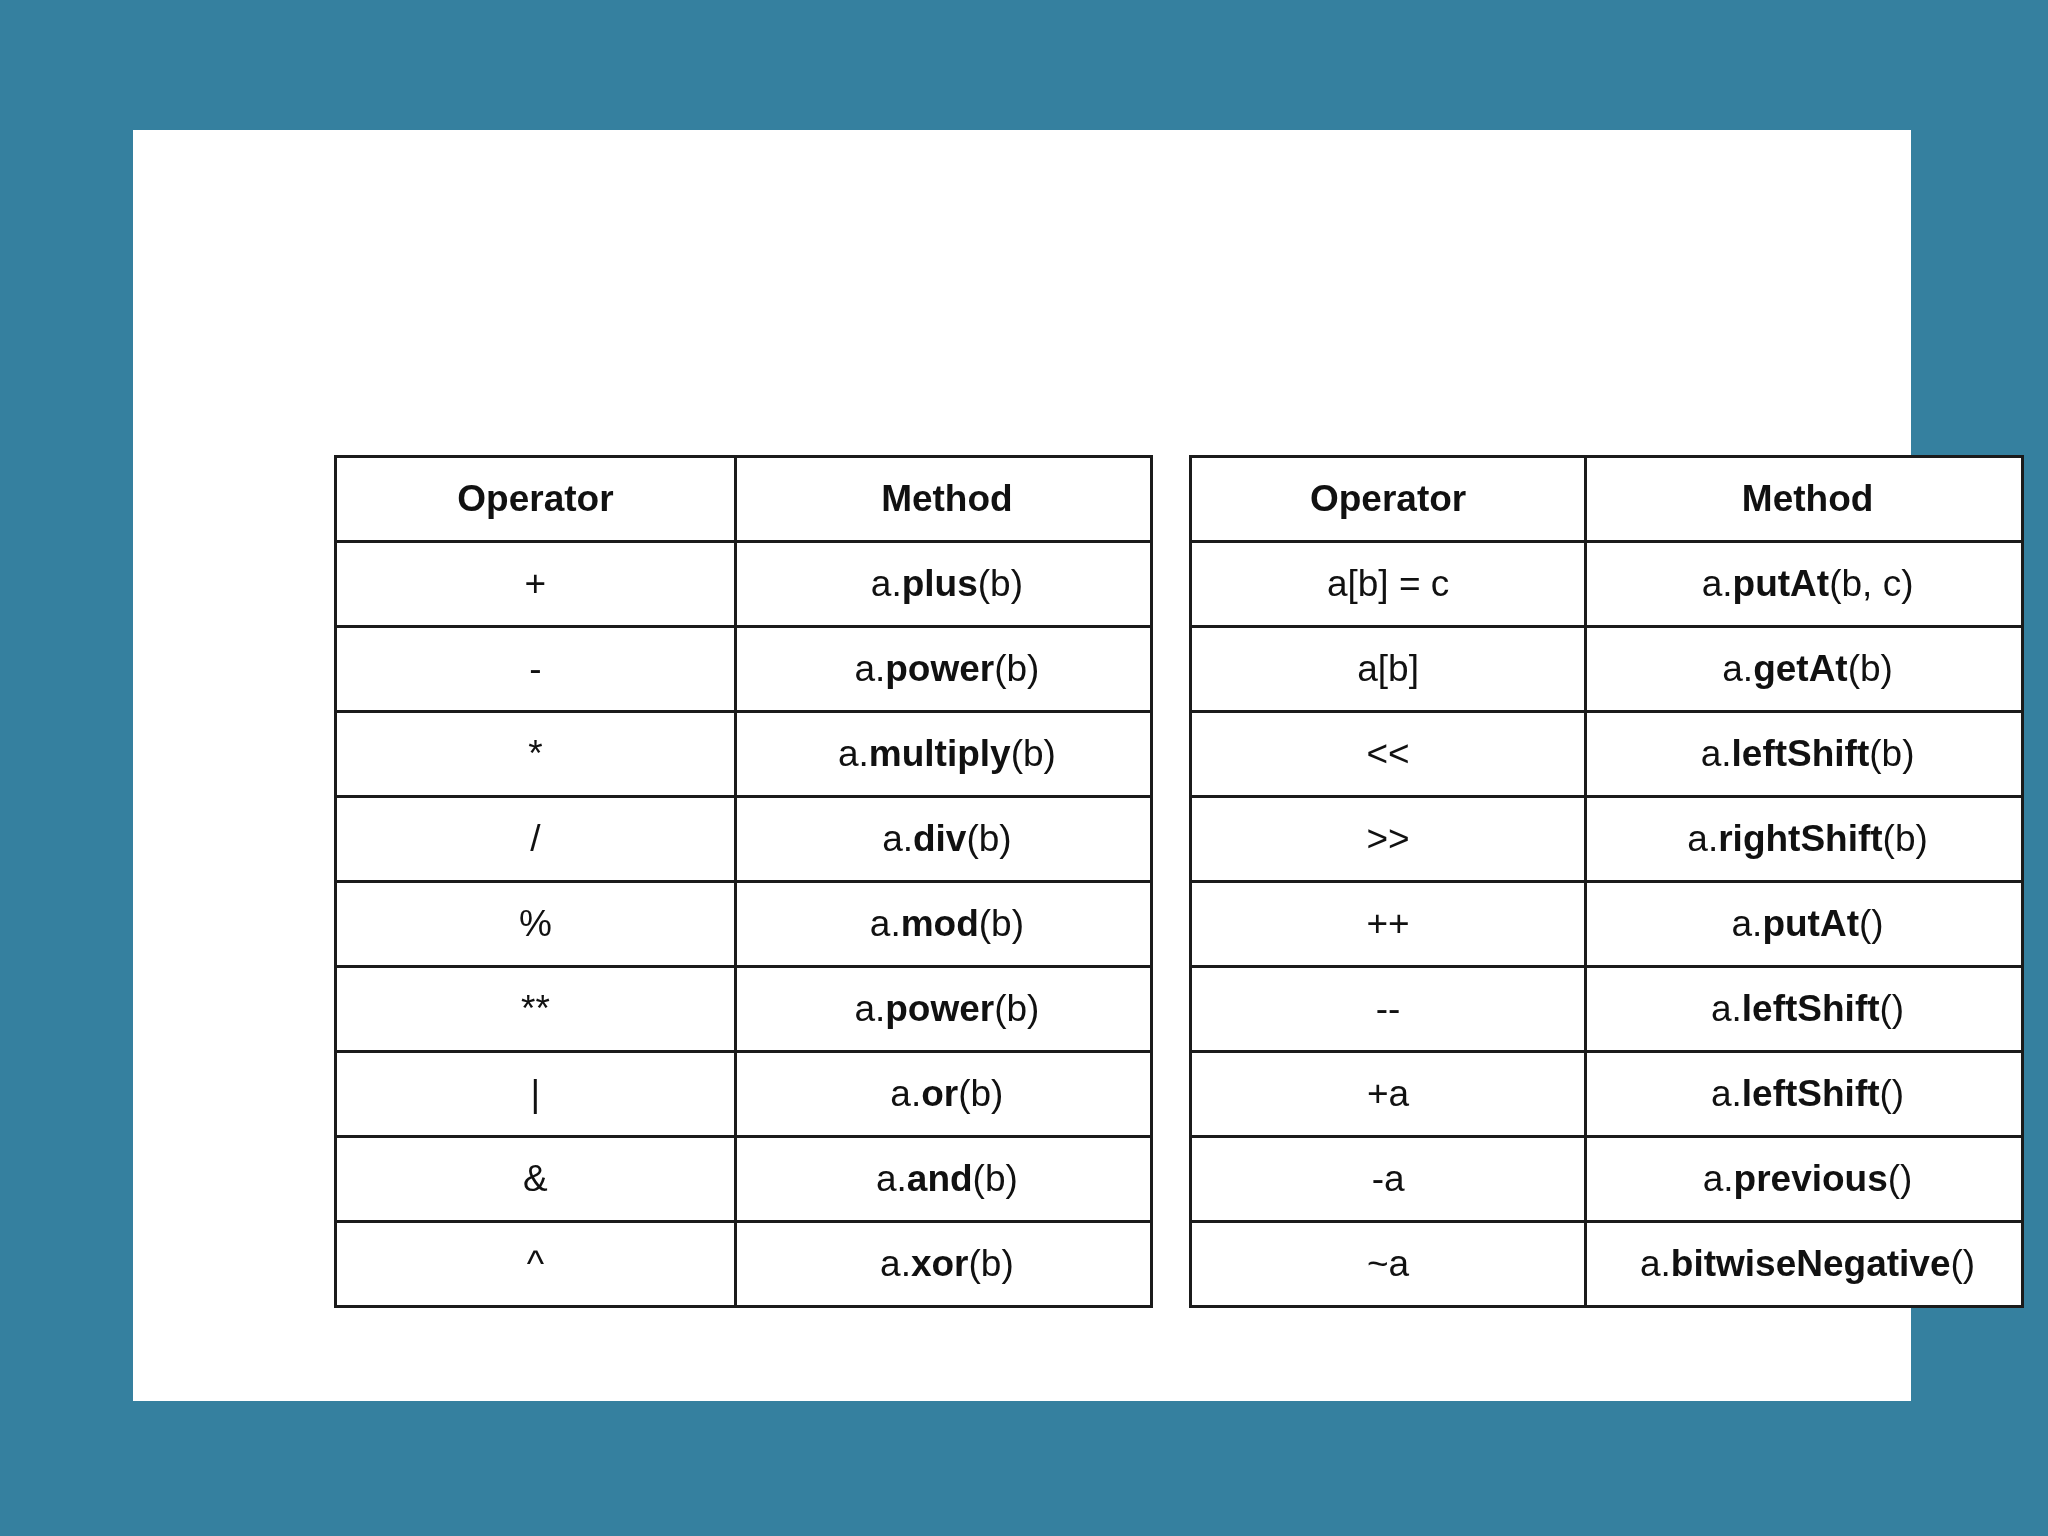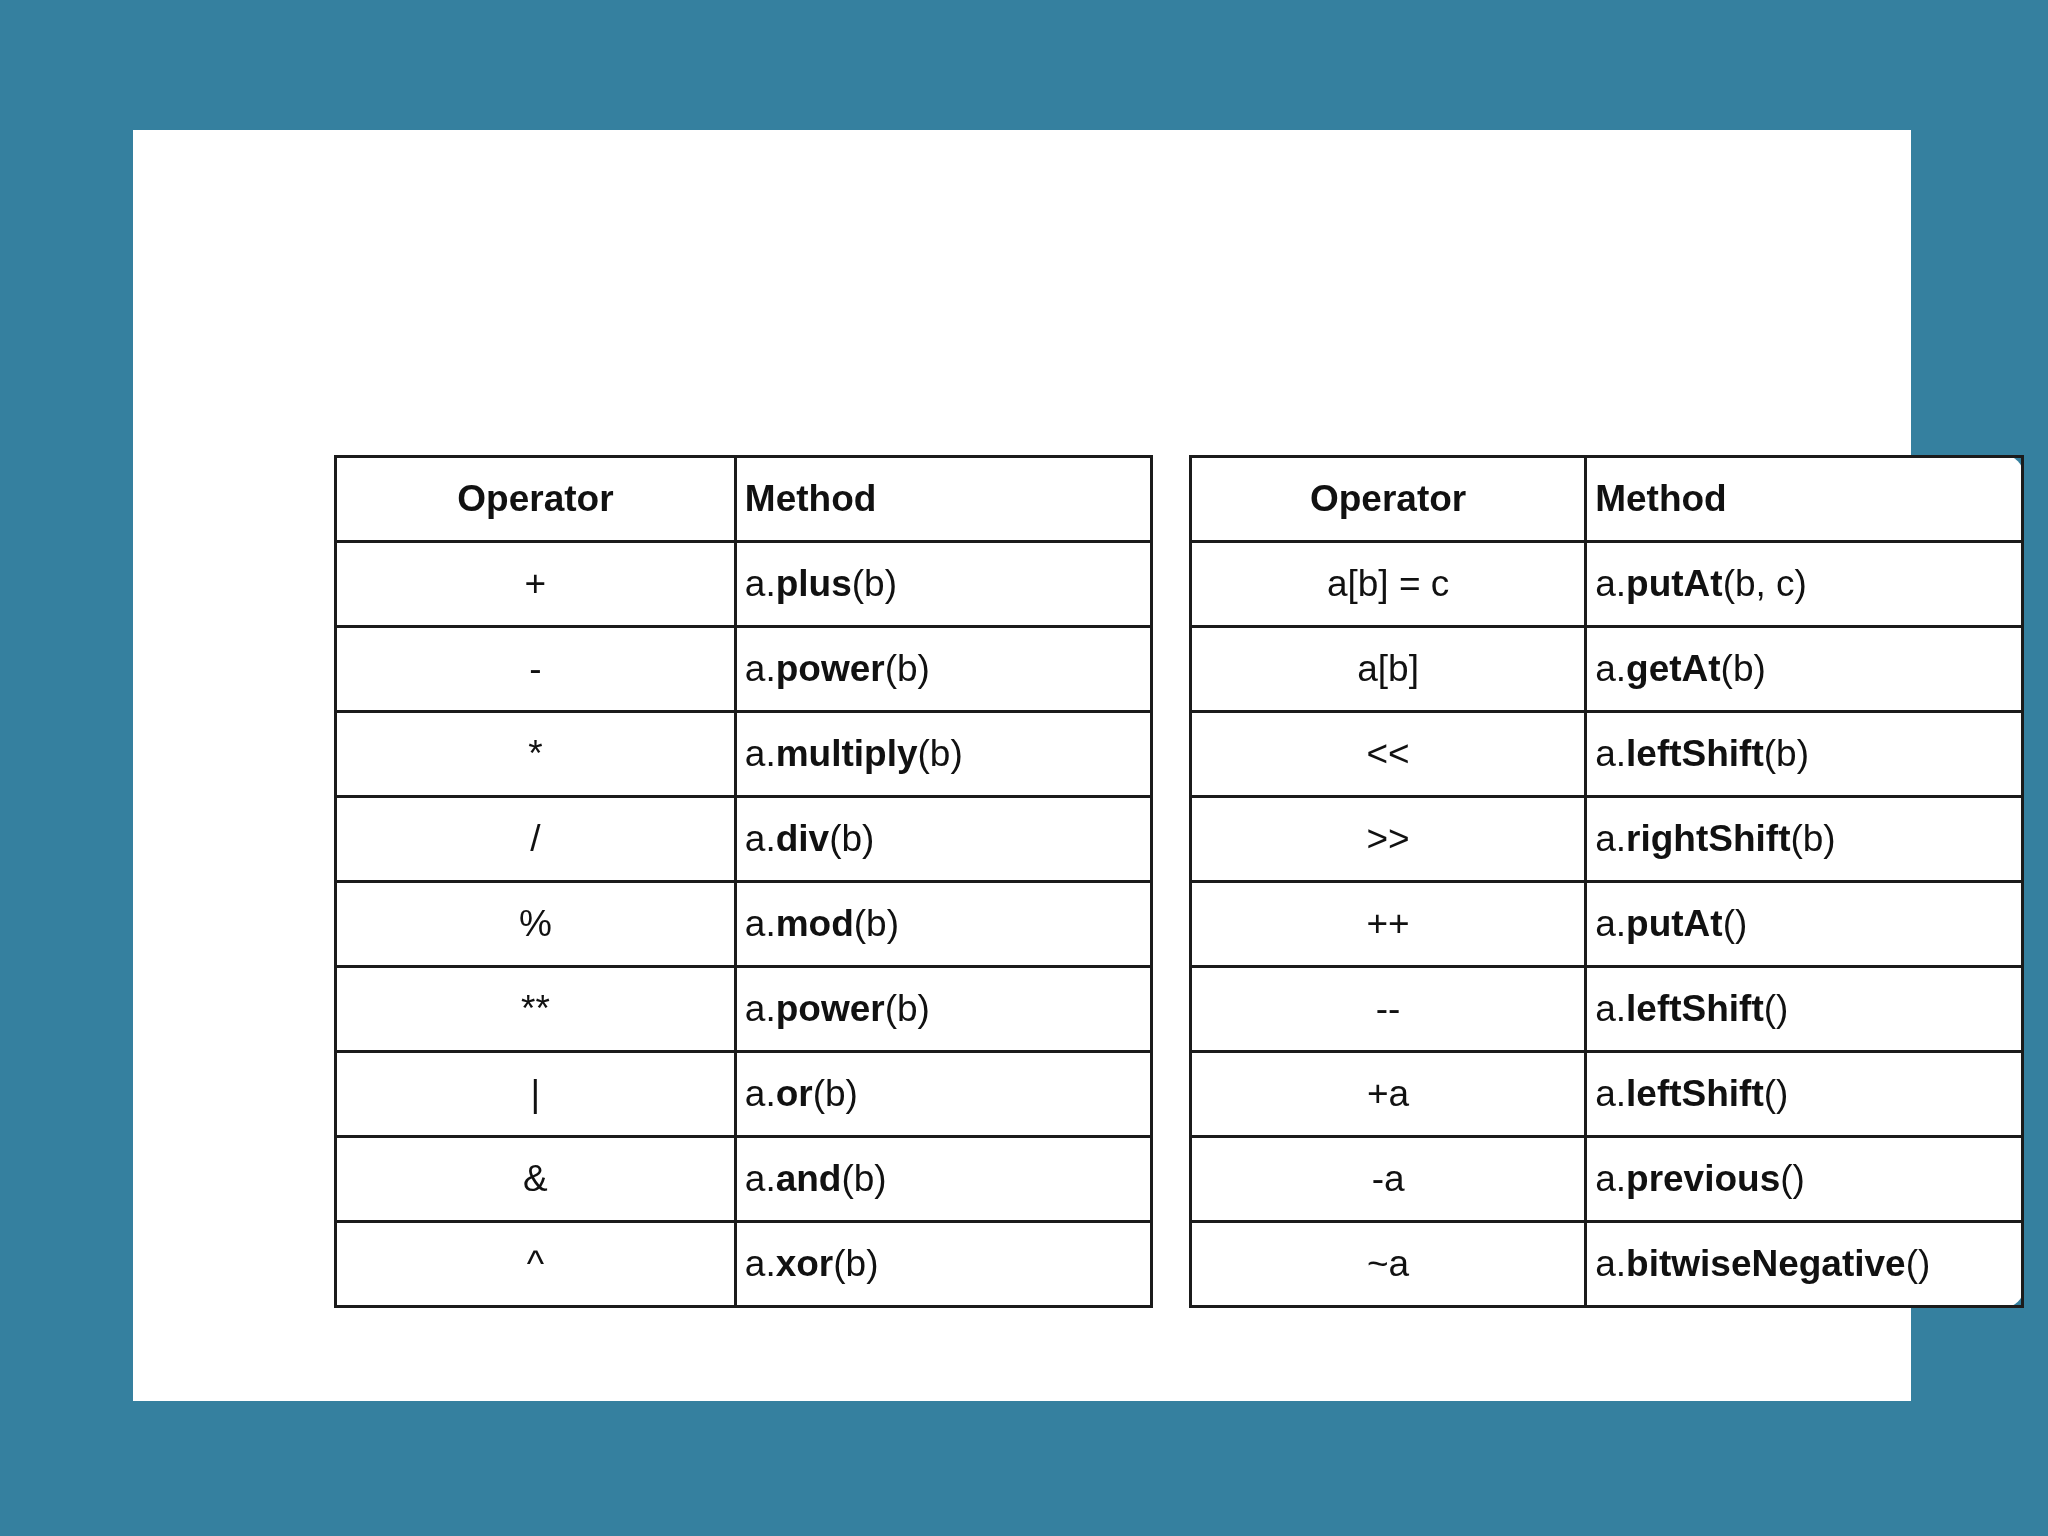--- a/index.html
+++ b/index.html
@@ -21,42 +21,41 @@
     width: 1778px;
     height: 1271px;
     background: #ffffff;
   }
   table.op-table {
     position: absolute;
     border-collapse: collapse;
     table-layout: fixed;
     background: #ffffff;
     color: #111111;
-    border-radius: 21px;
   }
   table.op-table.left {
     left: 201px;
     top: 325px;
     width: 819px;
   }
   table.op-table.right {
     left: 1056px;
     top: 325px;
     width: 835px;
   }
   table.op-table td, table.op-table th {
     border: 3px solid #1b1b1b;
     height: 85px;
     font-size: 37px;
     font-weight: 400;
     vertical-align: middle;
     box-sizing: border-box;
   }
   table.op-table .col-op   { width: 49%; text-align: center; }
-  table.op-table .col-meth { width: 51%; text-align: left; padding-left: 8px; }
+  table.op-table .col-meth { width: 51%; text-align: center; padding-left: 8px; }
   table.op-table.right .col-op   { width: 47.5%; }
   table.op-table.right .col-meth { width: 52.5%; }
   table.op-table th {
     font-weight: 700;
   }
   .meth-name { font-weight: 700; }
 </style>
 </head>
 <body>
 

